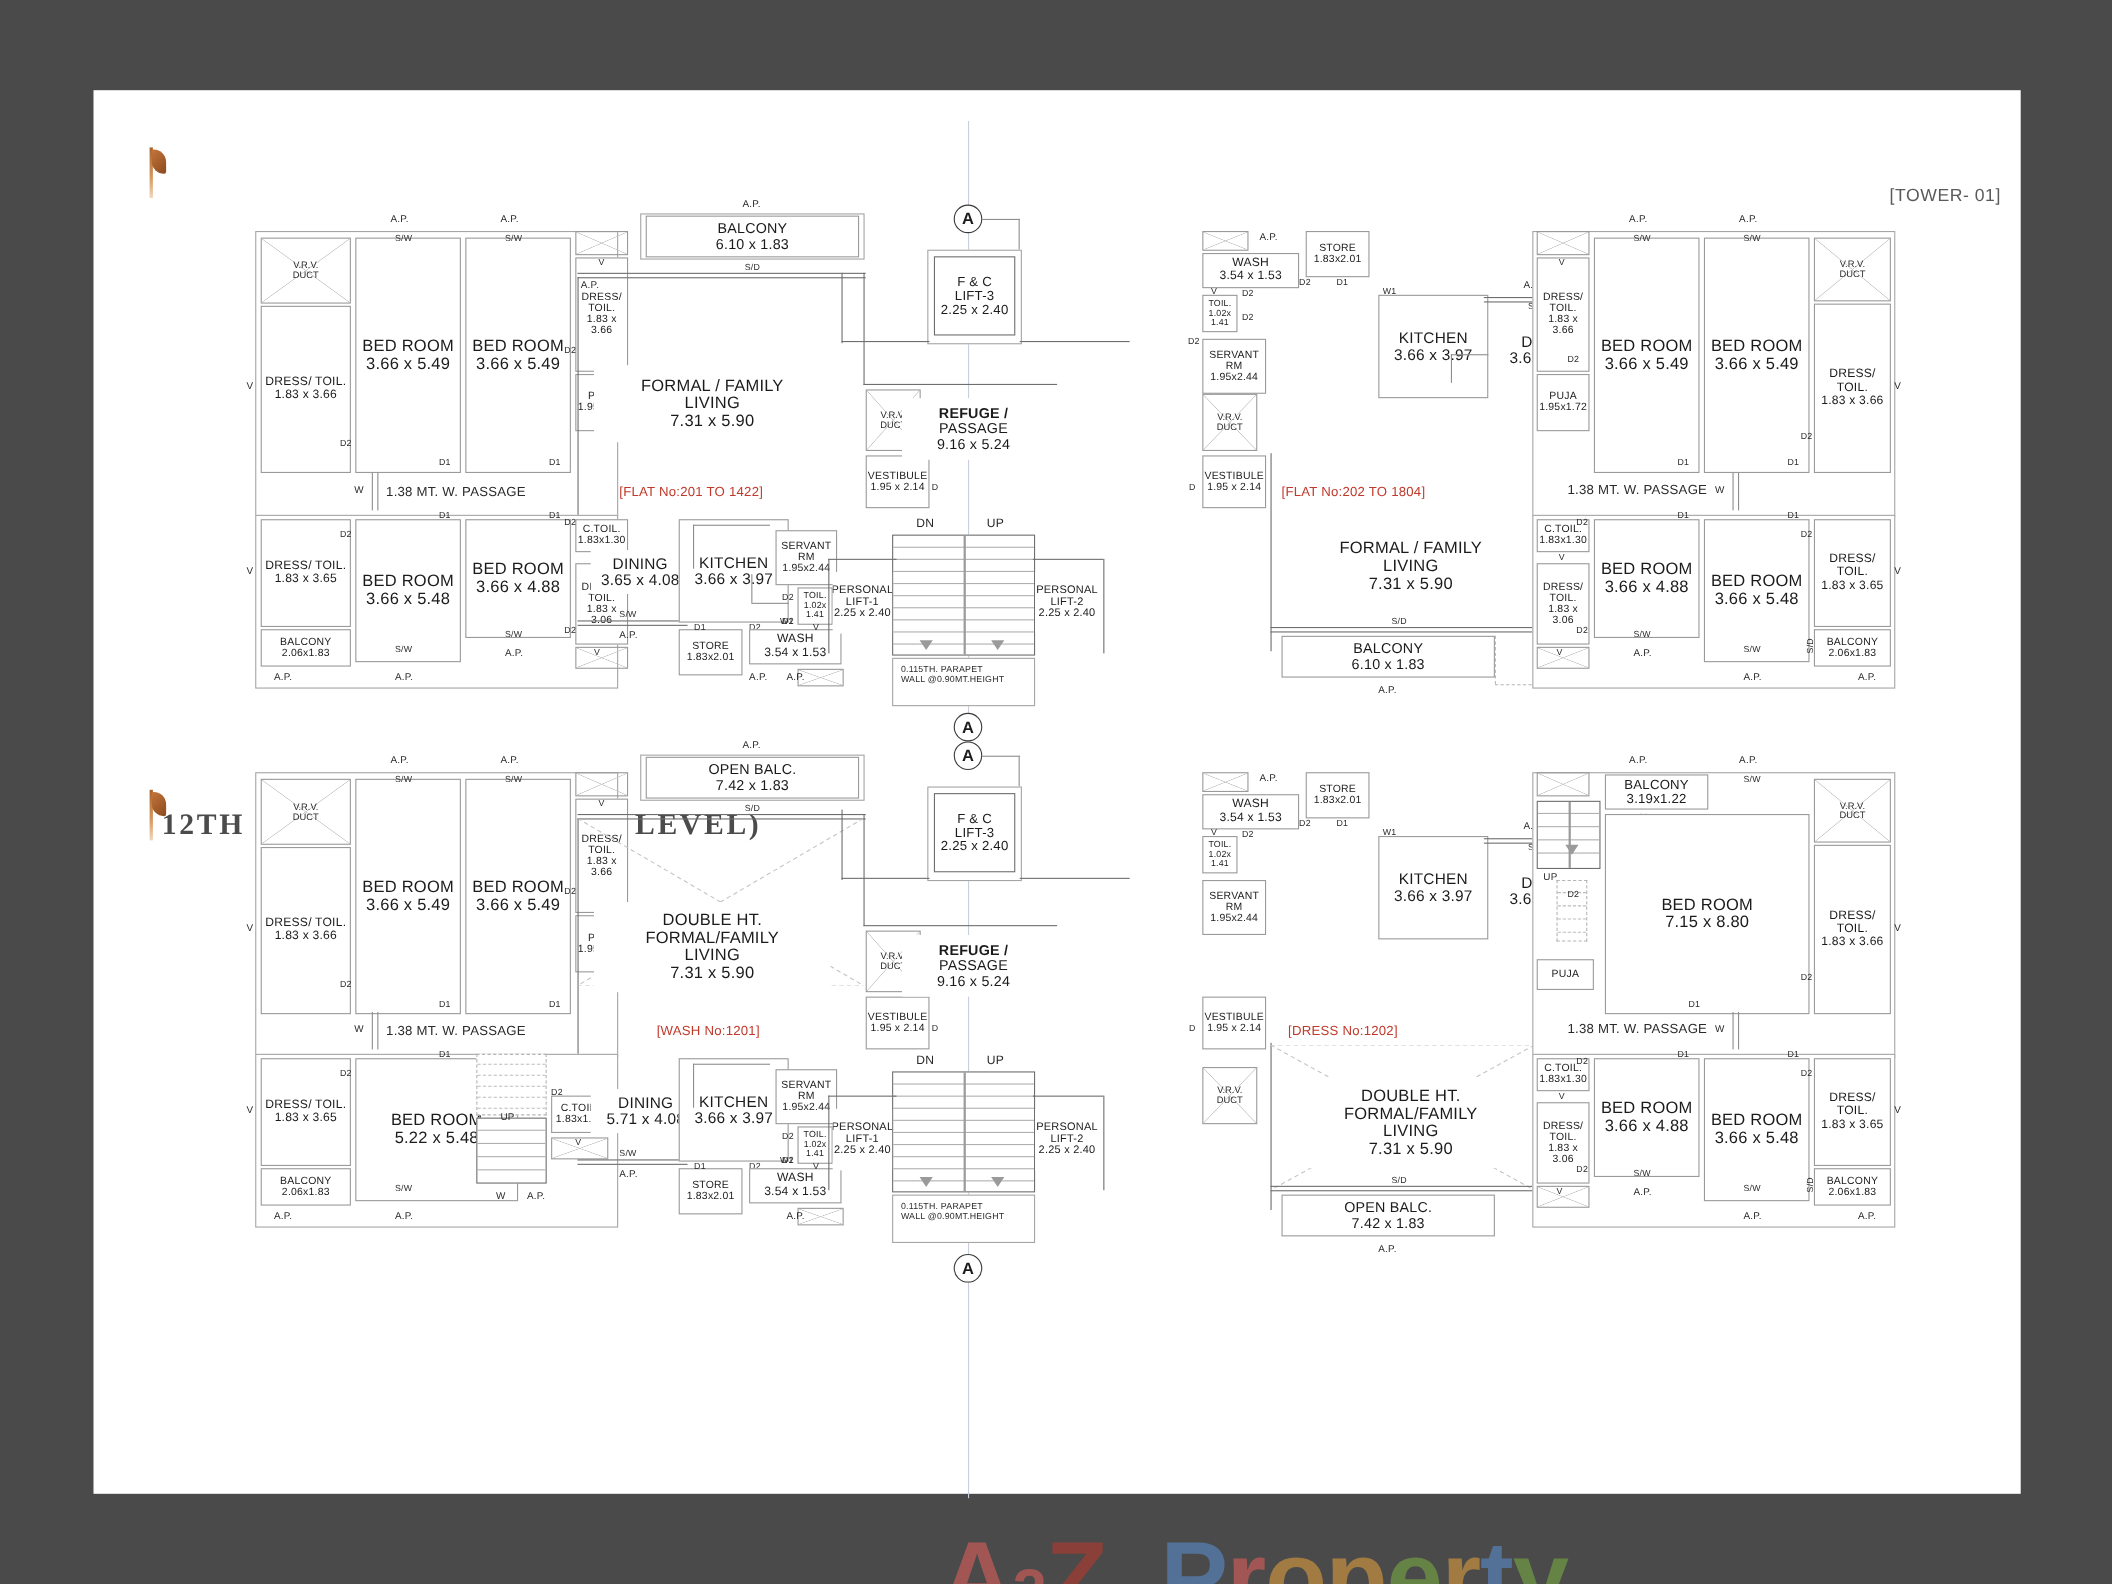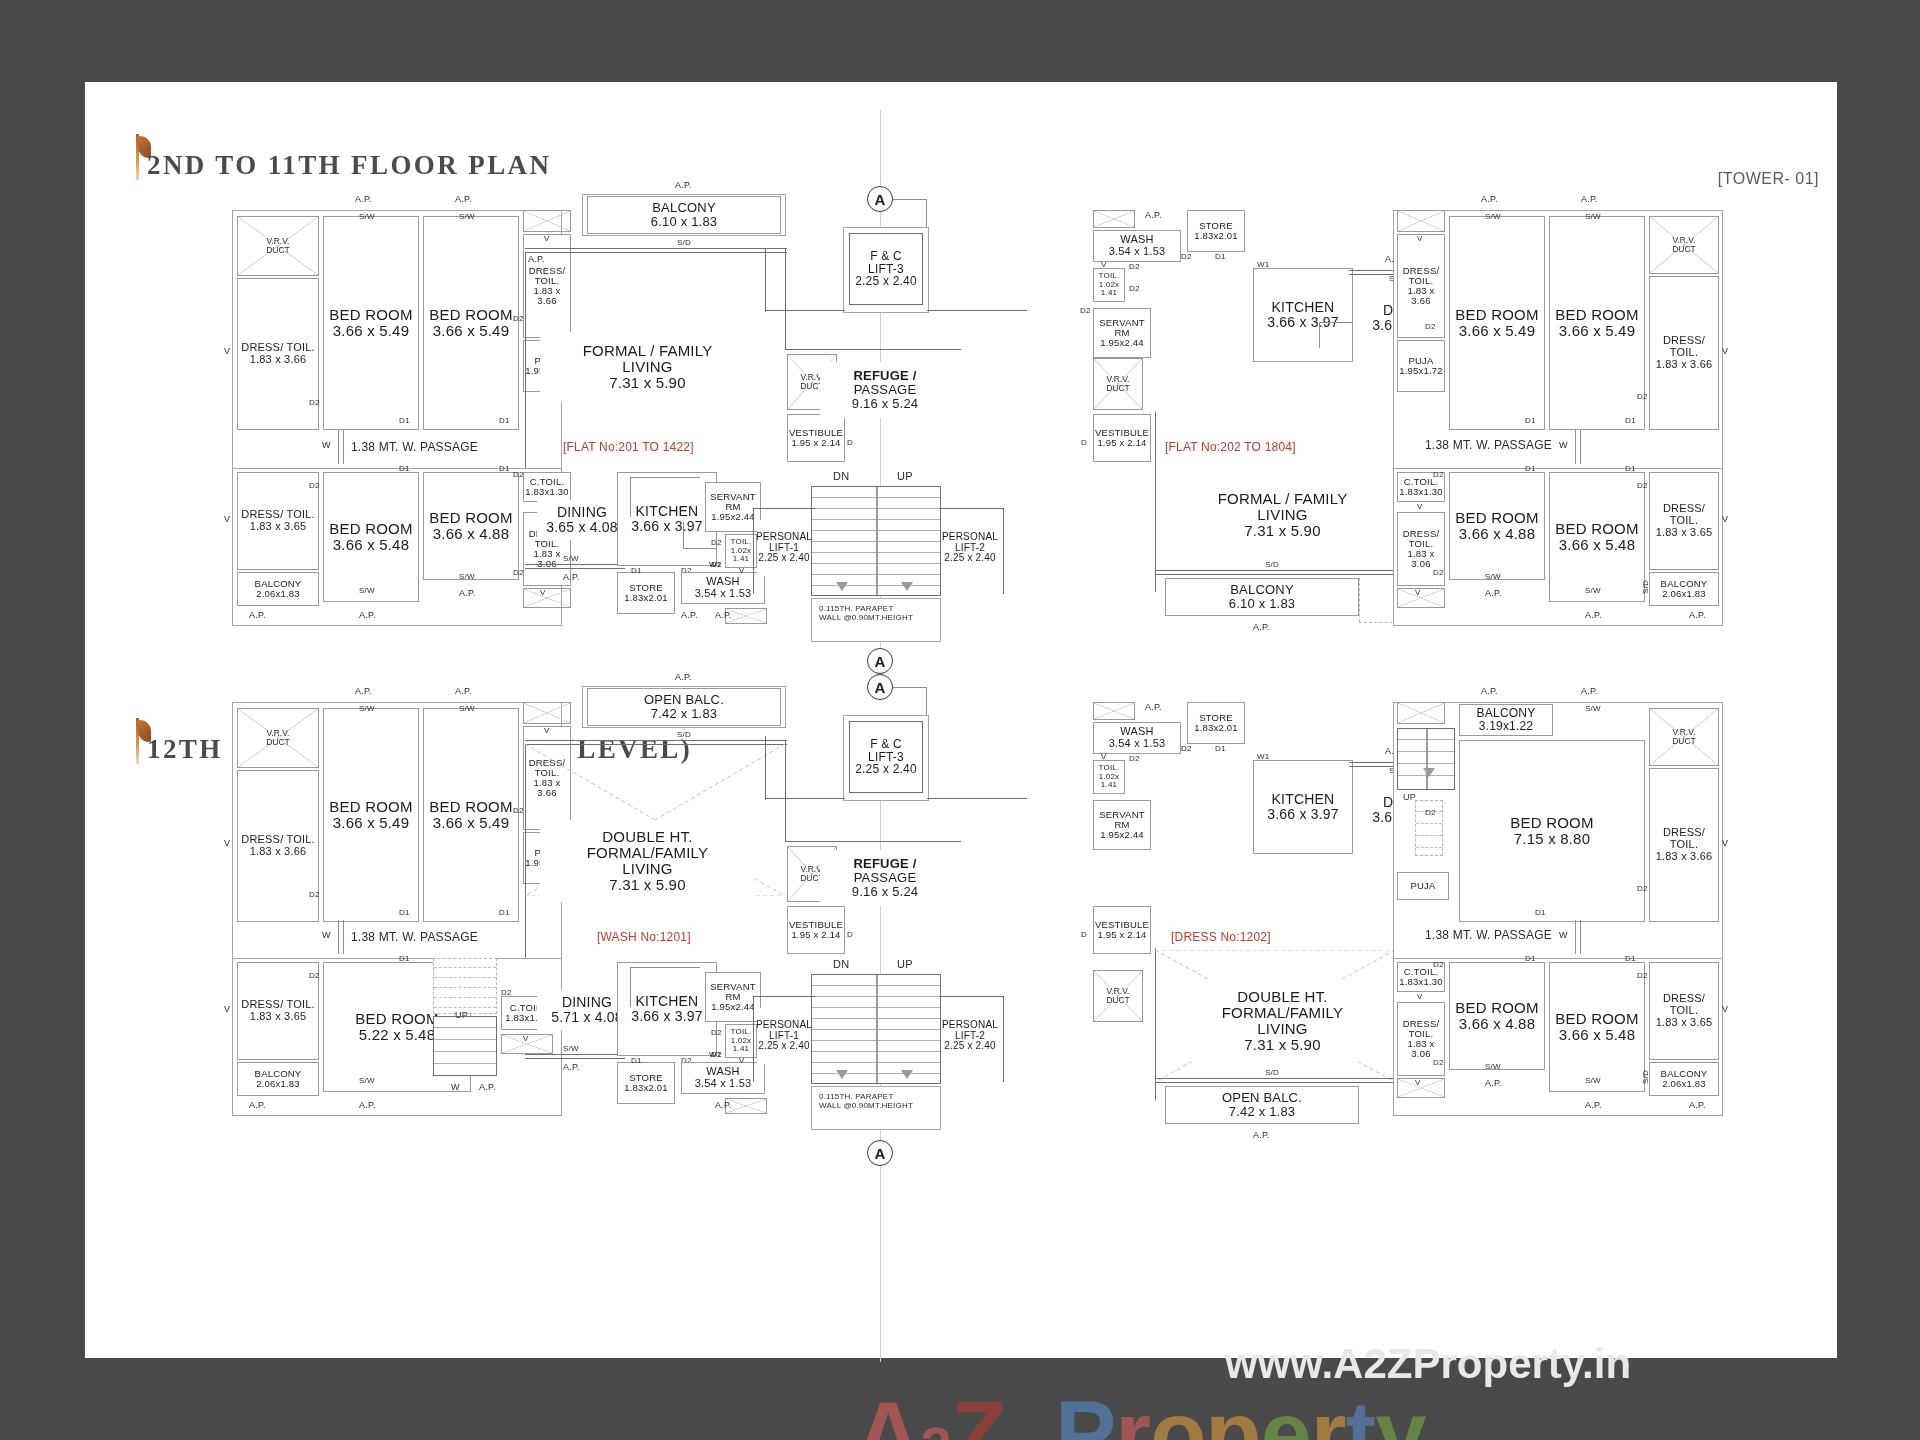--- a/index.html
+++ b/index.html
@@ -138,31 +138,29 @@
   .stair.dashed { border:1px dashed #b5b5b5; }
   .stair.dashed .tread { background:none; border-top:1px dashed #bdbdbd; height:0; }
 
   .arrow-dn { position:absolute; width:0;height:0;border-left:6px solid transparent;border-right:6px solid transparent;border-top:9px solid #9a9a9a; }
 </style>
 </head>
 <body>
 
 <div id="sheet">
 
-  <div class="wm-url">www.A2ZProperty.in</div>
   <div class="wm-logo">
     <span class="wm-a">A</span><span class="wm-2">2</span><span class="wm-z">Z</span>
     <span class="wm-p">&nbsp;P</span><span class="wm-r">r</span><span class="wm-o">o</span><span class="wm-p2">p</span><span class="wm-e">e</span><span class="wm-r2">r</span><span class="wm-t">t</span><span class="wm-y">y</span>
   </div>
 
   <div class="axis" style="left:795px; top:28px; height:540px;"></div>
   <div class="axis" style="left:795px; top:700px; height:580px;"></div>
 
   <div class="leaf" style="left:45px; top:52px;"></div>
-  <h1 class="plan-title" style="left:62px; top:68px;">2ND TO 11TH FLOOR PLAN</h1>
   <div class="tower-label">[TOWER- 01]</div>
 
   <div class="marker" style="left:782px; top:104px;">A</div>
   <div class="wall h" style="left:808px; top:117px; width:34px;"></div>
   <div class="wall v" style="left:841px; top:117px; height:28px;"></div>
 
   <div class="slab" style="left:147px; top:128px; width:330px; height:260px;"></div>
 
   <div class="duct" style="left:152px; top:134px; width:82px; height:60px;">
     <div class="cap"><span>V.R.V.</span><br><span>DUCT</span></div>

